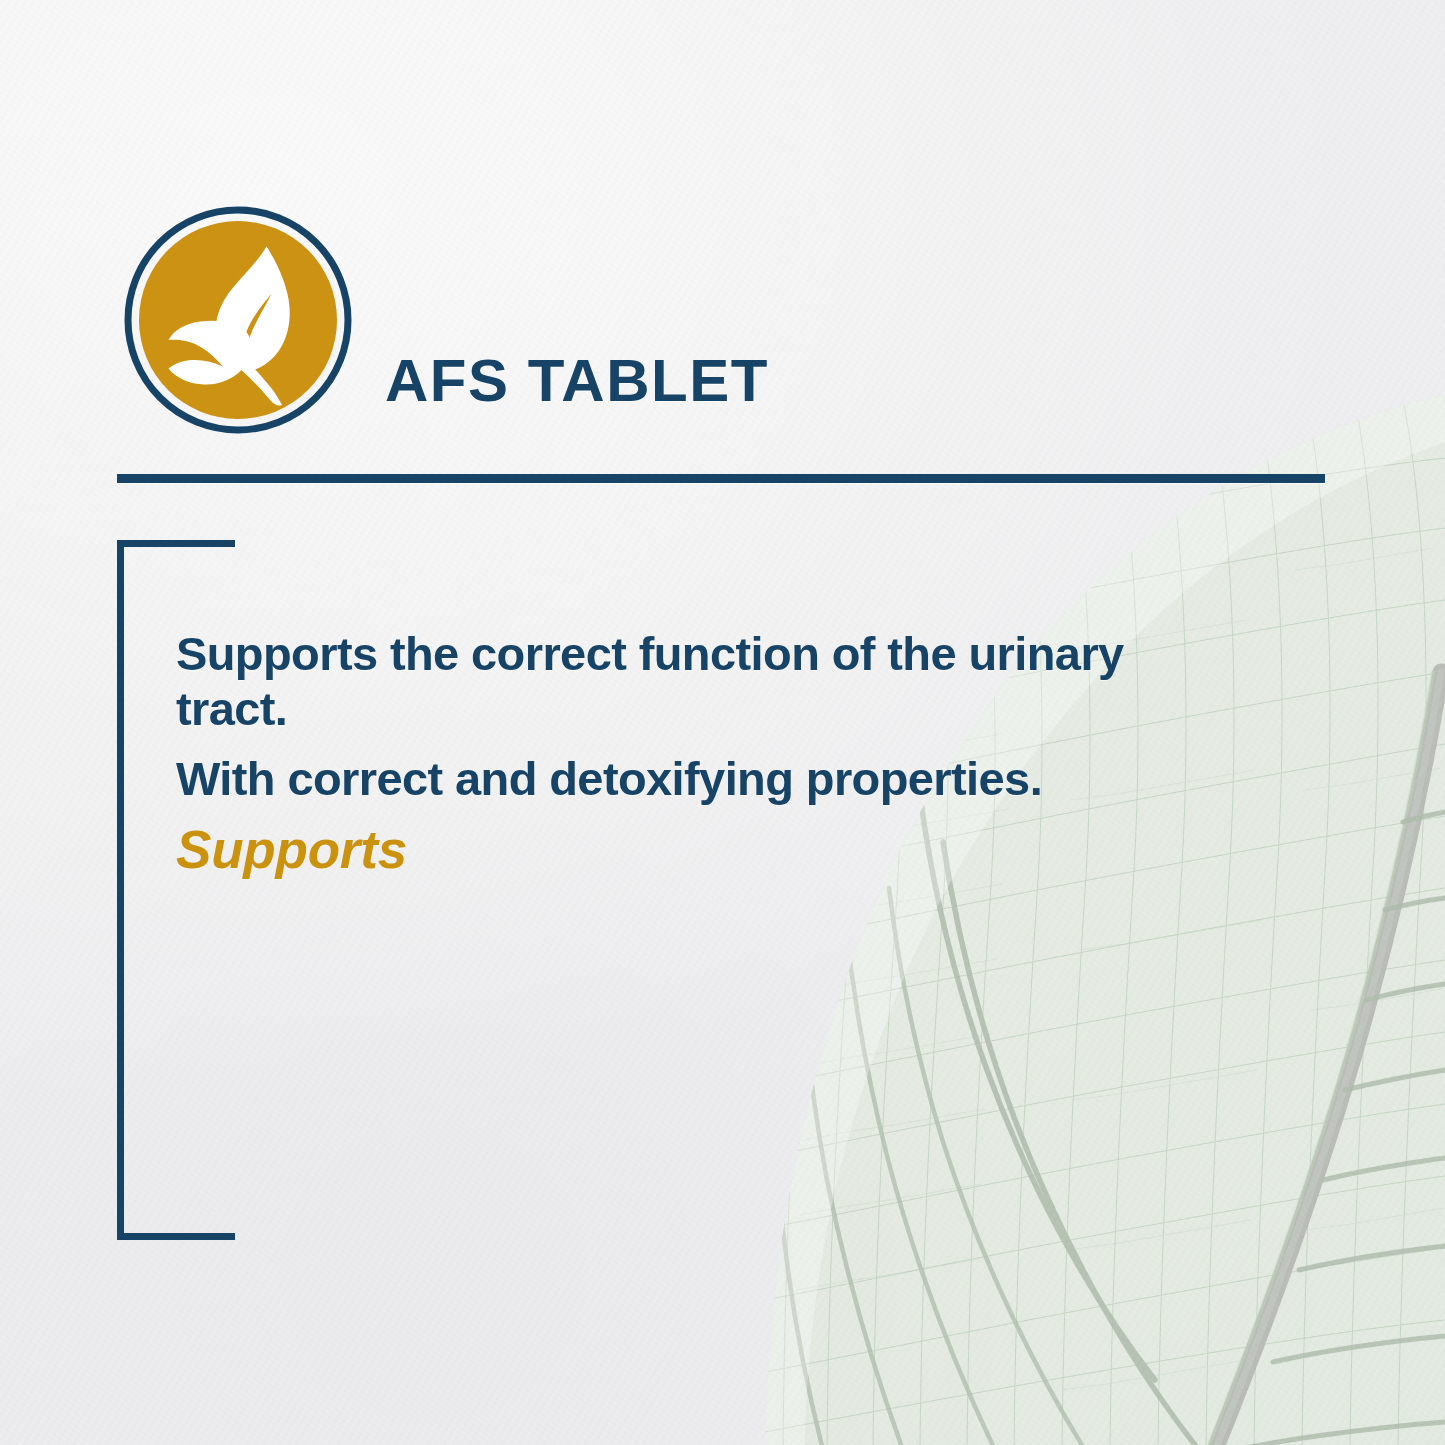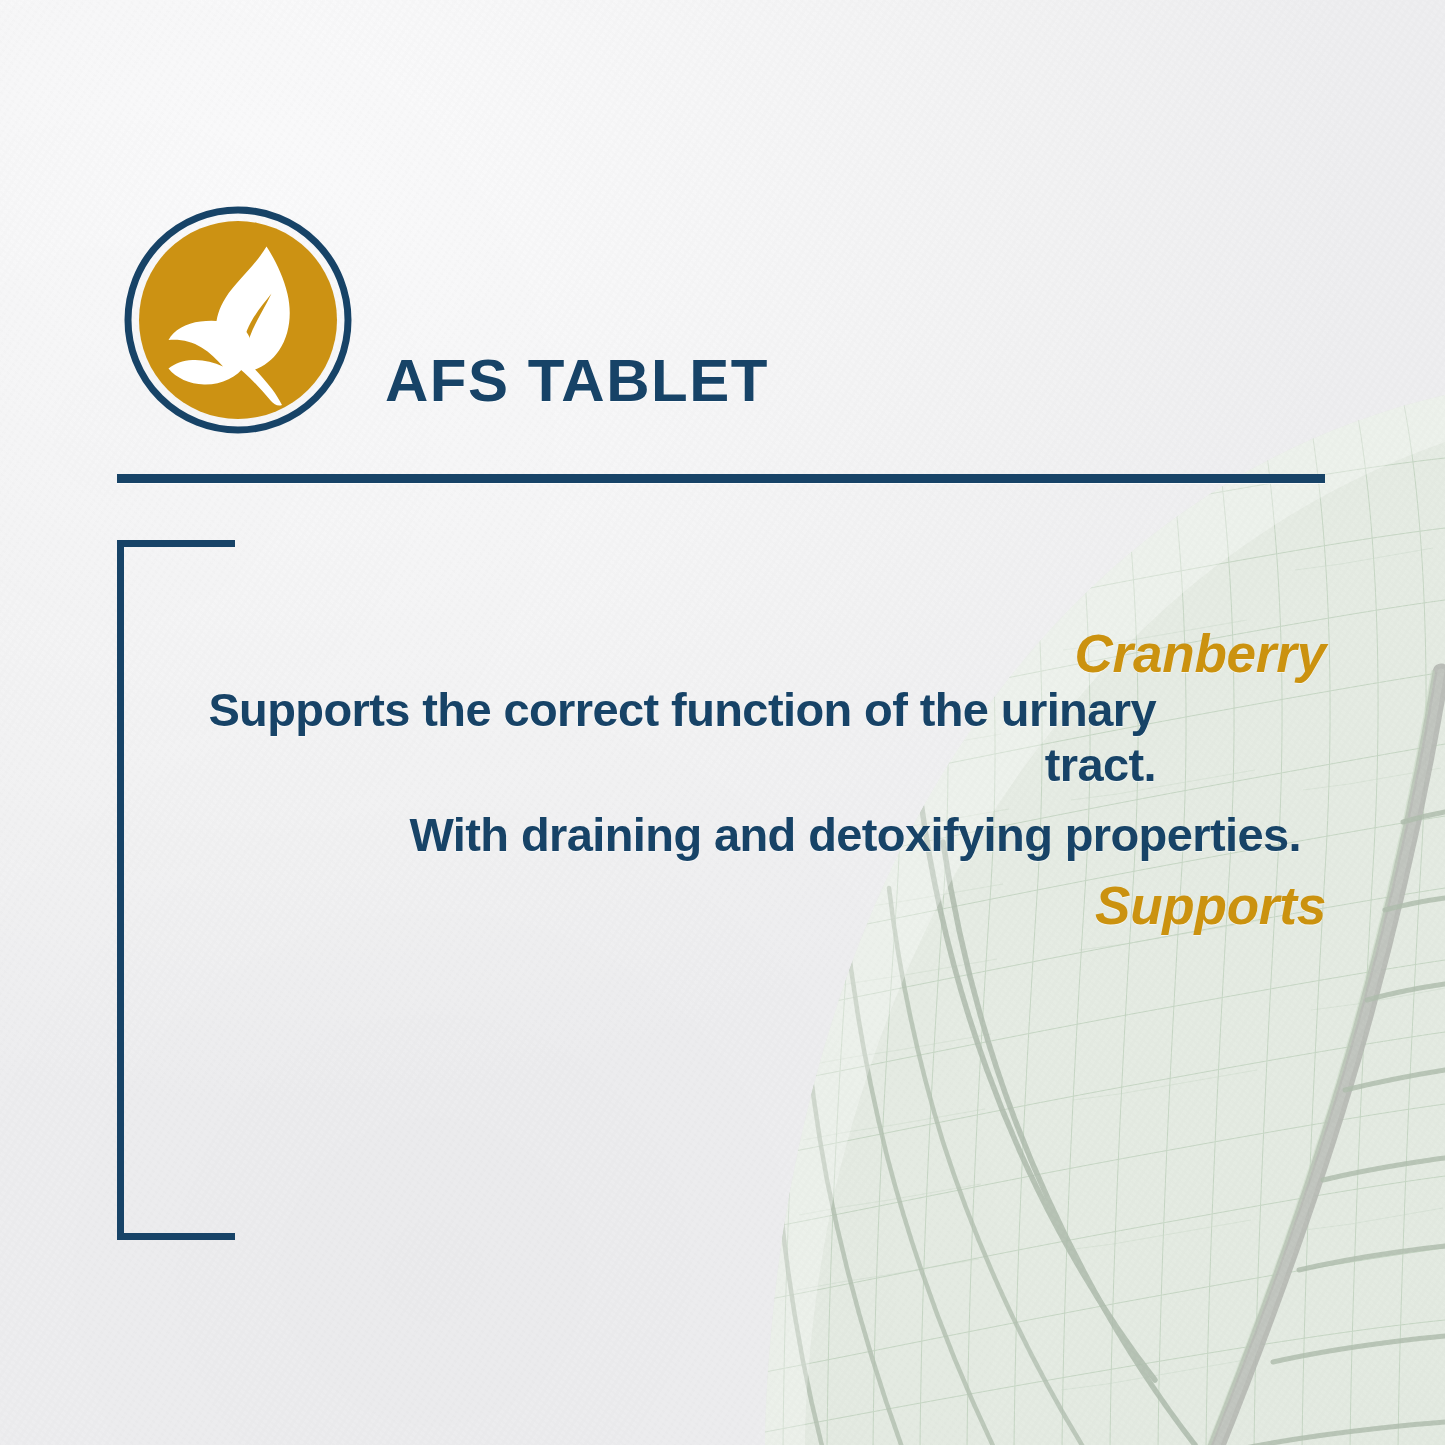--- a/index.html
+++ b/index.html
@@ -8,21 +8,20 @@
     background: #ffffff;
   }
   #canvas {
     position: relative;
     width: 1445px;
     height: 1445px;
     overflow: hidden;
     background:
       radial-gradient(ellipse 1100px 900px at 18% 14%, #fbfbfc 0%, #f6f6f7 42%, #f2f2f3 72%, #eeeef0 100%);
     font-family: "Liberation Sans", sans-serif;
-    text-align: right;
     -webkit-font-smoothing: antialiased;
   }
 
   
   #grain {
     position: absolute;
     inset: 0;
     pointer-events: none;
     opacity: .5;
     background-image:
@@ -302,28 +301,27 @@
 
   <div id="bracket">
     <div class="hbar-top"></div>
     <div class="vbar"></div>
     <div class="hbar-bot"></div>
   </div>
 
   <div id="content">
 
     <div class="ingredient">
-      <span class="ing-name">Cranberry</span>
       <span class="ing-desc narrow">Supports the correct function of the urinary tract.</span>
     </div>
 
     <div class="gap"></div>
 
     <div class="ingredient">
-      <span class="ing-desc">With draining and detoxifying properties.</span>
+      <span class="ing-desc">With correct and detoxifying properties.</span>
     </div>
 
     <div class="gap"></div>
 
     <div class="ingredient">
       <span class="ing-name">Supports</span>
     </div>
 
   </div>
 

